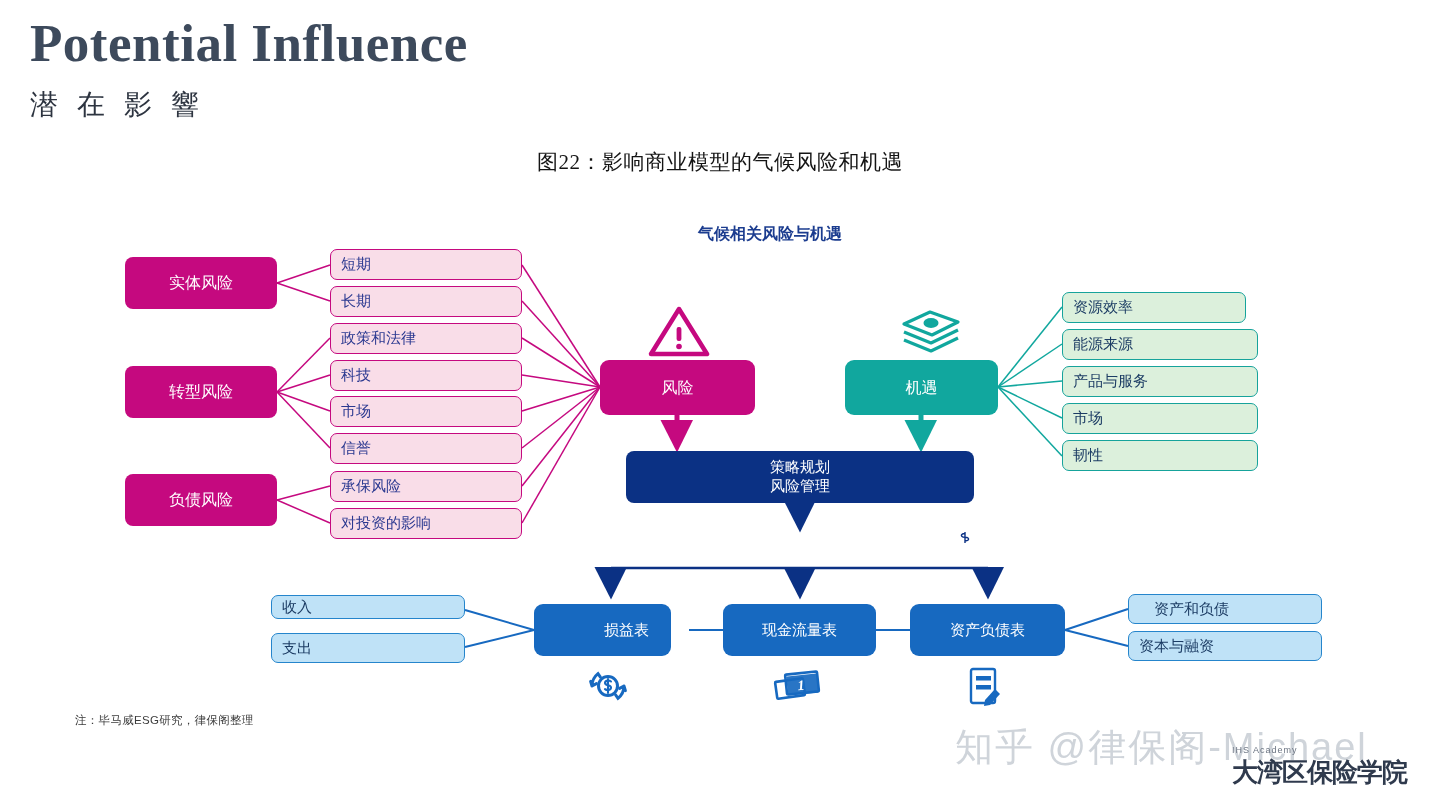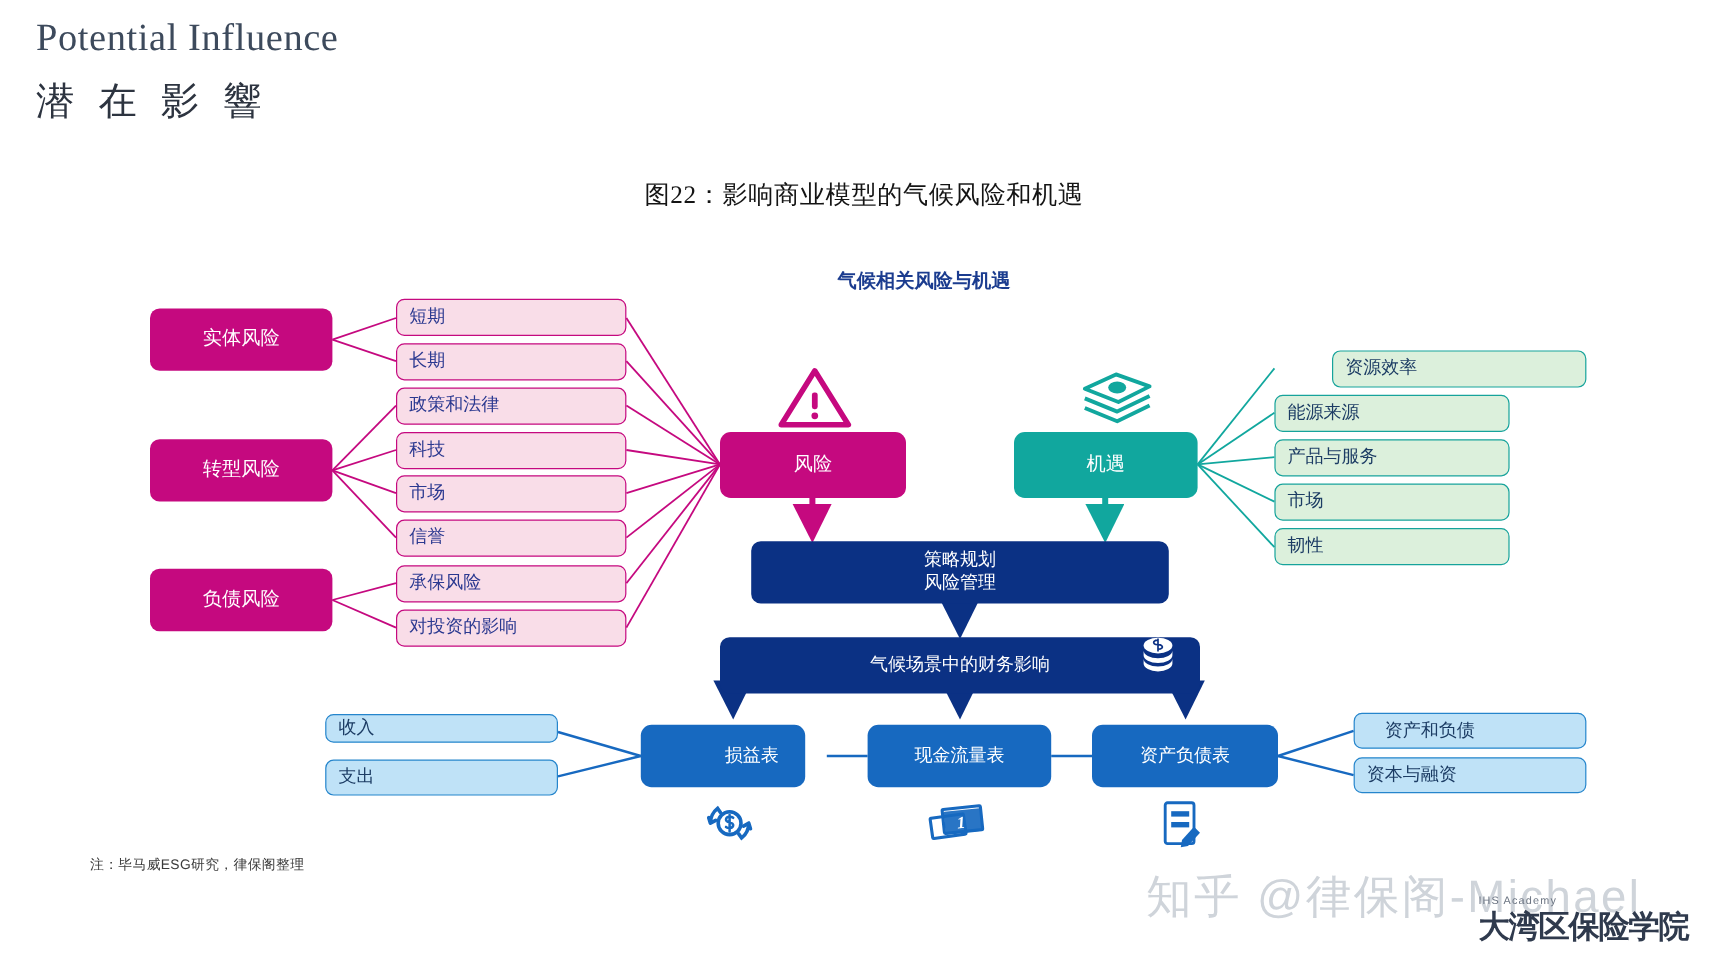--- a/index.html
+++ b/index.html
@@ -7,29 +7,29 @@
   body {
     background:#ffffff;
     font-family:"Liberation Sans", sans-serif;
     position:relative;
     overflow:hidden;
   }
   
   #page-header { position:absolute; left:30px; top:14px; }
   #title-en {
     font-family:"Liberation Serif", serif;
-    font-size:32px;
+    font-size:53px;
     color:#3d4a5c;
     letter-spacing:0.5px;
     line-height:1.1;
-    font-weight:400;
+    font-weight:700;
   }
   #title-zh {
     font-family:"Liberation Serif", serif;
-    font-size:32px;
+    font-size:28px;
     color:#2d3440;
     letter-spacing:6px;
     margin-top:14px;
     font-weight:400;
   }
   #figure-title {
     position:absolute;
     left:0; right:0; top:148px;
     text-align:center;
     font-family:"Liberation Serif", serif;
@@ -266,21 +266,21 @@
   <div class="node pink-box left-align" style="left:330px; top:433px; width:192px; height:31px;">
     <span>信誉</span>
   </div>
   <div class="node pink-box left-align" style="left:330px; top:471px; width:192px; height:31px;">
     <span>承保风险</span>
   </div>
   <div class="node pink-box left-align" style="left:330px; top:508px; width:192px; height:31px;">
     <span>对投资的影响</span>
   </div>
 
-  <div class="node green-box left-align" style="left:1062px; top:292px; width:212px; height:31px;margin-left:48px;">
+  <div class="node green-box left-align" style="left:1062px; top:292px; width:184px; height:31px;">
     <span>资源效率</span>
   </div>
   <div class="node green-box left-align" style="left:1062px; top:329px; width:196px; height:31px;">
     <span>能源来源</span>
   </div>
   <div class="node green-box left-align" style="left:1062px; top:366px; width:196px; height:31px;">
     <span>产品与服务</span>
   </div>
   <div class="node green-box left-align" style="left:1062px; top:403px; width:196px; height:31px;">
     <span>市场</span>
@@ -313,23 +313,20 @@
   </div>
   <div class="node opp-box" style="left:845px; top:360px; width:153px; height:55px;">
     <span>机遇</span>
   </div>
 
   <div class="node navy-box" style="left:626px; top:441px; width:348px; height:52px; flex-direction:column;">
     <span>策略规划</span>
     <span>风险管理</span>
   </div>
 
-  <div class="node navy-box" style="left:600px; top:521px; width:400px; height:47px;">
-    <span>气候场景中的财务影响</span>
-  </div>
   <div class="icon-wrap" style="left:948px; top:529px;">
     <svg width="34" height="32" viewBox="0 0 34 32">
       <g fill="#ffffff">
         <ellipse cx="17" cy="9" rx="12" ry="6.5"></ellipse>
         <path d="M5,13 a12,6.5 0 0 0 24,0 v4 a12,6.5 0 0 1 -24,0 z"></path>
         <path d="M5,20 a12,6.5 0 0 0 24,0 v4 a12,6.5 0 0 1 -24,0 z"></path>
       </g>
       <path d="M17,4.5 c-3,0 -4.5,1.5 -3,3 c1.5,1.5 4.5,0 6,1.5 c1.5,1.5 0,3 -3,3 M17,3 v11" stroke="#0b3184" stroke-width="1.4" fill="none"></path>
     </svg>
   </div>

